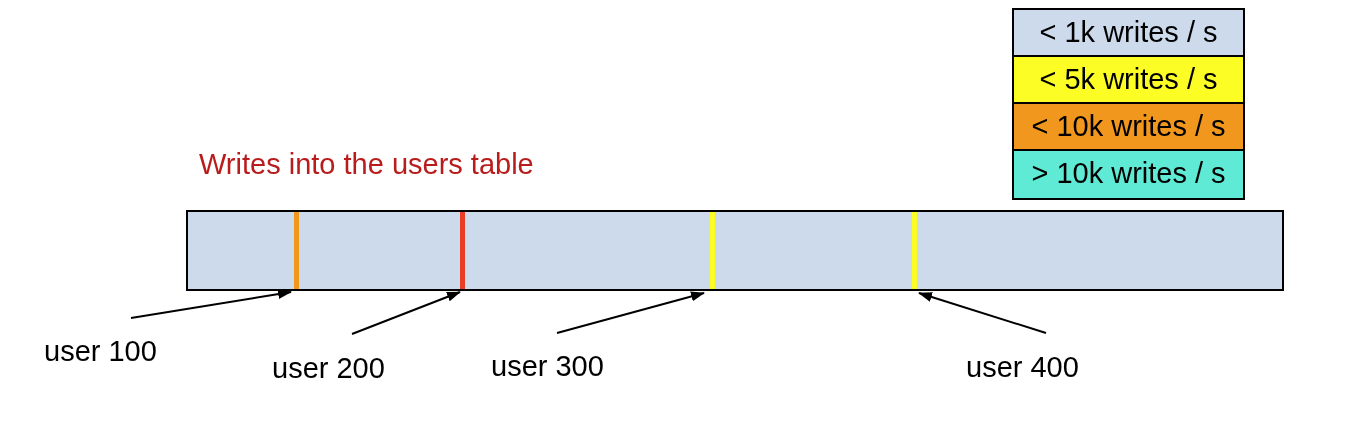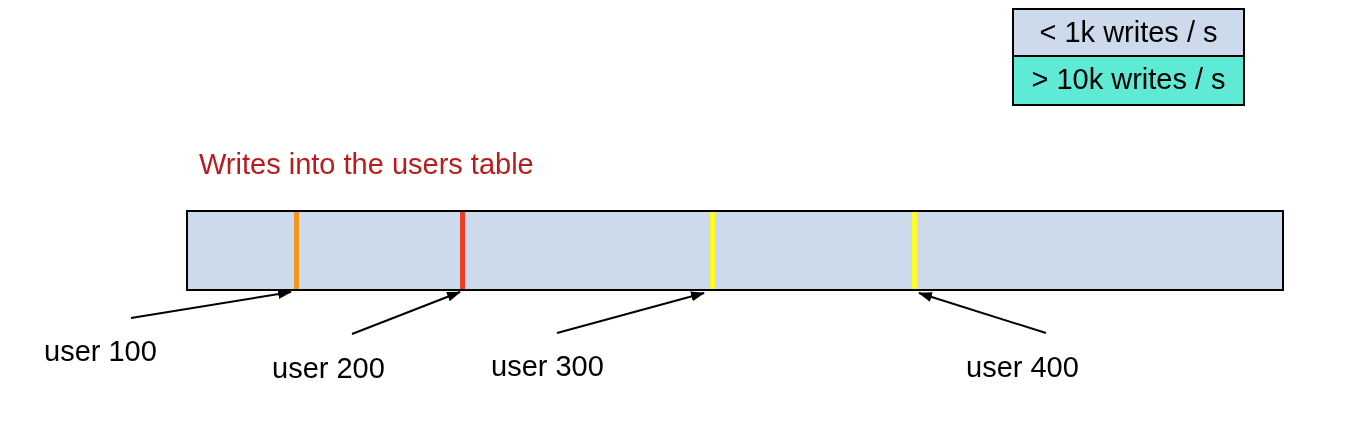--- a/index.html
+++ b/index.html
@@ -68,20 +68,22 @@
 
   <div class="bar" id="bar" style="left: 186px; top: 210px; width: 1098px; height: 81px; background: rgb(204, 218, 236);">
       <div class="marker-line" style="left: 105.5px; width: 5px; background: rgb(242, 151, 29);"></div>
       <div class="marker-line" style="left: 271.5px; width: 5px; background: rgb(233, 61, 37);"></div>
       <div class="marker-line" style="left: 521.5px; width: 5px; background: rgb(253, 253, 38);"></div>
       <div class="marker-line" style="left: 723.5px; width: 5px; background: rgb(253, 253, 38);"></div>
     </div>
 
   <div class="legend" id="legend" style="left: 1012px; top: 8px; width: 233px;">
       <div class="legend-row" style="height: 47px; line-height: 45px; background: rgb(204, 218, 236);">&lt; 1k writes / s</div>
+      <div class="legend-row" style="height: 47px; line-height: 45px; background: rgb(253, 253, 38);">&lt; 5k writes / s</div>
+      <div class="legend-row" style="height: 47px; line-height: 45px; background: rgb(242, 151, 29);">&lt; 10k writes / s</div>
       <div class="legend-row" style="height: 47px; line-height: 45px; background: #5eead4;">&gt; 10k writes / s</div>
     </div>
 
   <svg id="arrow-layer" width="1350" height="422" viewBox="0 0 1350 422">
     <defs>
       <marker id="arrowhead" markerWidth="8" markerHeight="6" refX="6.5" refY="2.5" orient="auto">
         <path d="M0,0 L7,2.5 L0,5 Z" fill="#000000"></path>
       </marker>
     </defs>
     <g id="arrows">

